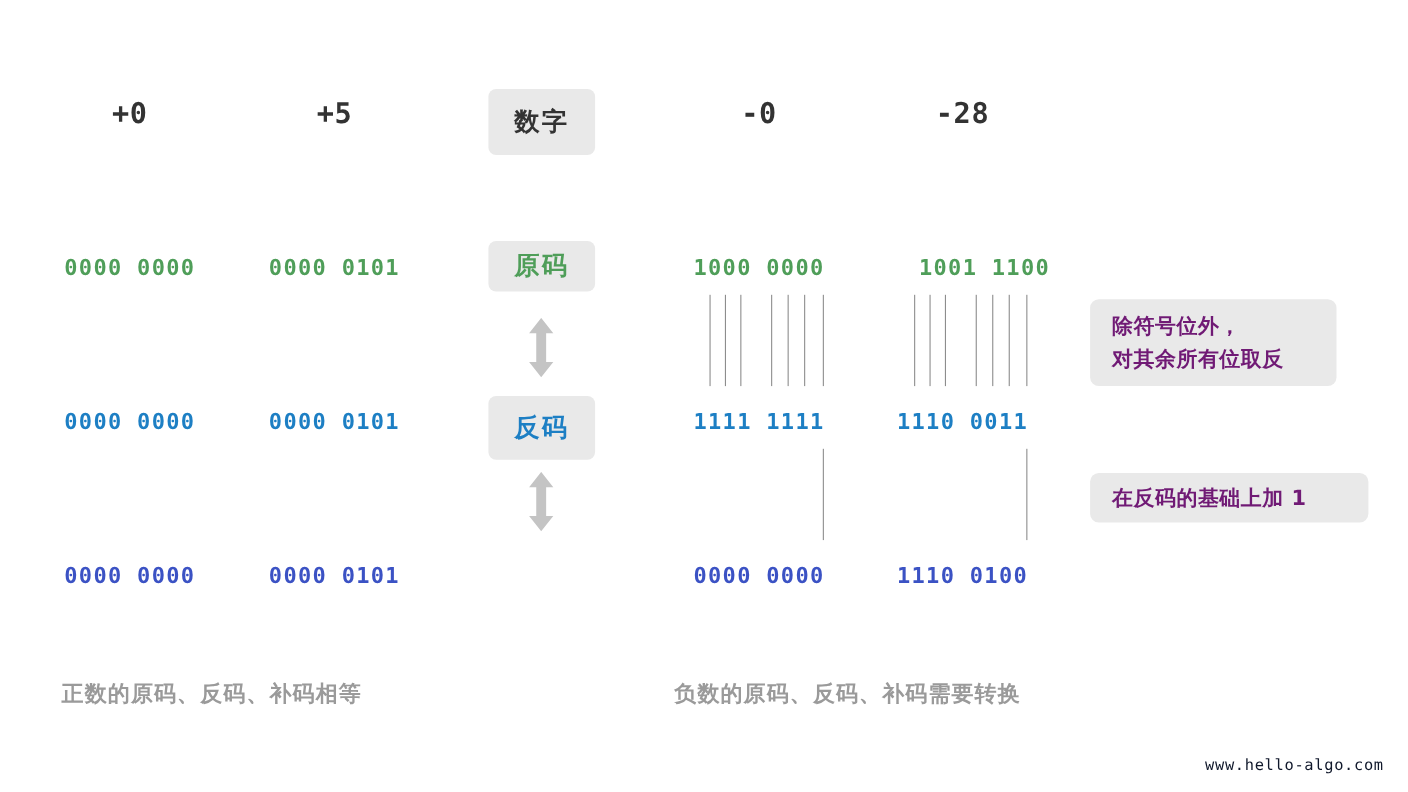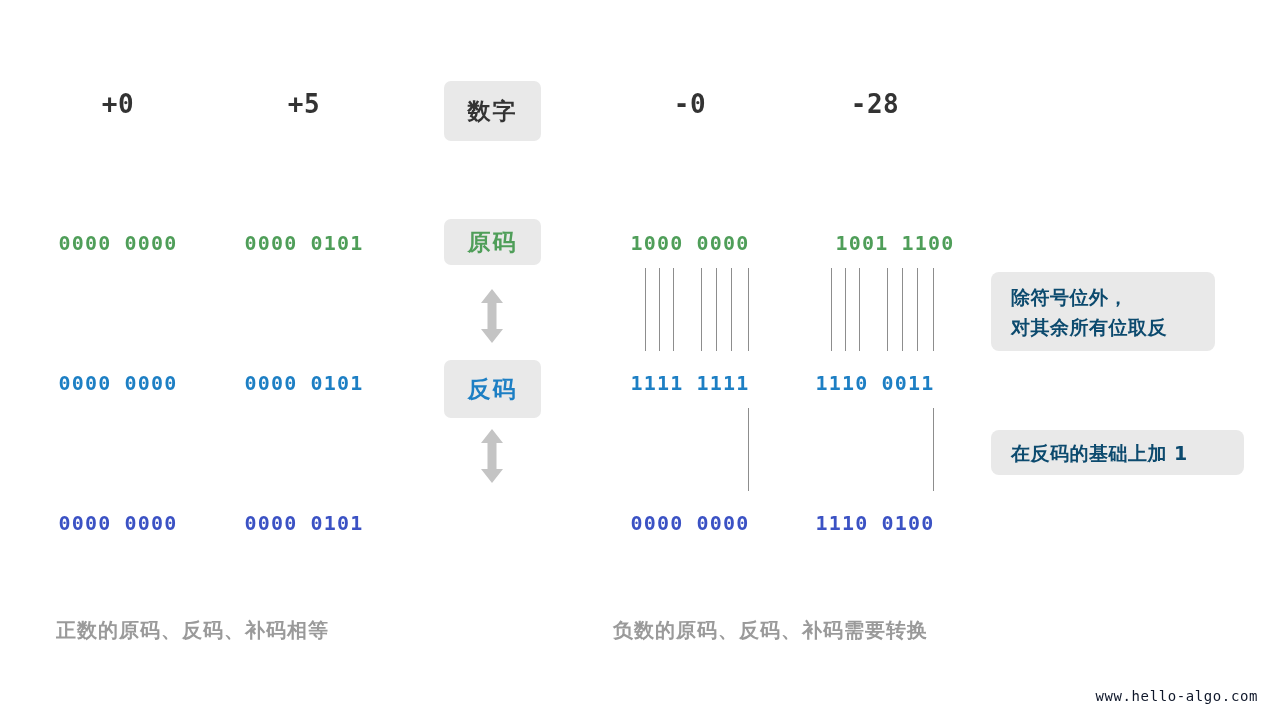--- a/index.html
+++ b/index.html
@@ -68,21 +68,21 @@
   .badge.dark   { color: #333333; }
   .badge.green  { color: #4f9e59; }
   .badge.blue   { color: #1d7fc4; }
   .badge.indigo { color: #3b52c4; }
 
   
   .note {
     position: absolute;
     background: #e9e9e9;
     border-radius: 8px;
-    color: #0c4a6e;
+    color: #701a75;
     font-size: 19px;
     font-weight: bold;
     line-height: 30px;
     box-sizing: border-box;
     display: flex;
     flex-direction: column;
     justify-content: center;
     letter-spacing: 0.5px;
   }
 

